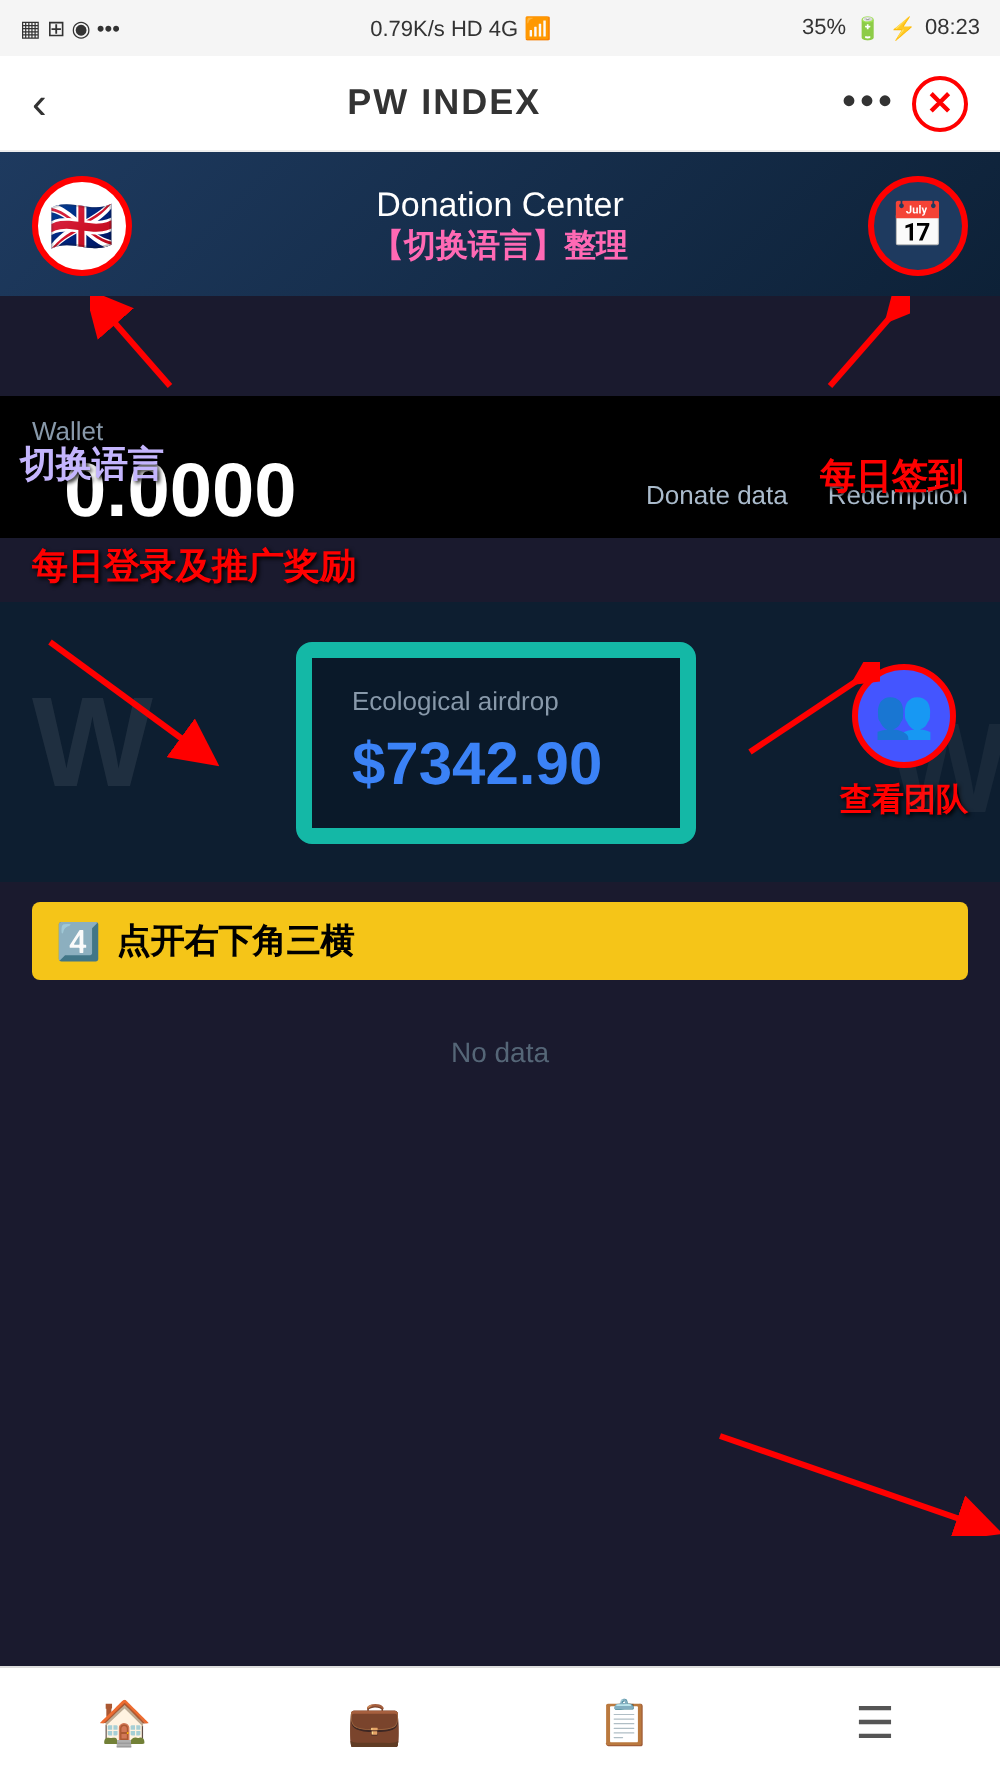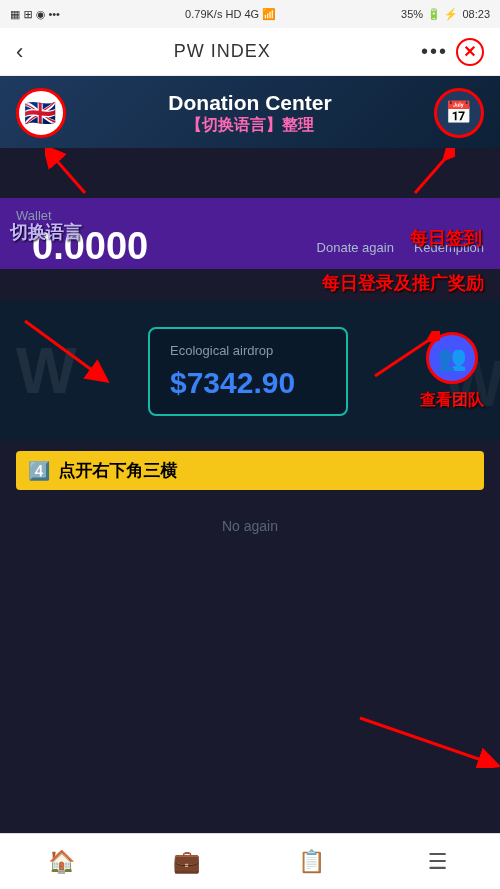--- a/index.html
+++ b/index.html
@@ -38,21 +38,21 @@
       padding: 0 16px;
       border-bottom: 1px solid #eee;
     }
     .nav-back {
       font-size: 22px;
       color: #333;
       cursor: pointer;
     }
     .nav-title {
       font-size: 18px;
-      font-weight: normal;
+      font-weight: bold;
       color: #333;
       letter-spacing: 1px;
     }
     .nav-actions { display: flex; align-items: center; gap: 8px; }
     .nav-dots { font-size: 20px; color: #333; cursor: pointer; letter-spacing: 2px; }
     .nav-close {
       width: 28px; height: 28px;
       border-radius: 50%;
       border: 2px solid red;
       display: flex; align-items: center; justify-content: center;
@@ -82,22 +82,22 @@
       border: 3px solid red;
       background: #fff;
       display: flex; align-items: center; justify-content: center;
       font-size: 26px;
       cursor: pointer;
       position: relative;
     }
     .donation-title-block { text-align: center; flex: 1; }
     .donation-title {
       color: #fff;
-      font-size: 21px;
-      font-weight: bold;
+      font-size: 17px;
+      font-weight: normal;
     }
     .donation-subtitle {
       color: #ff69b4;
       font-size: 16px;
       font-weight: bold;
     }
     .calendar-circle {
       width: 50px; height: 50px;
       border-radius: 50%;
       border: 3px solid red;
@@ -126,21 +126,21 @@
       color: red;
       font-size: 18px;
       font-weight: bold;
       text-shadow: 1px 1px 2px #000;
       z-index: 10;
       text-align: right;
     }
 
     
     .wallet-section {
-      background: #4c1d95;
+      background: #000000;
       padding: 10px 16px 6px;
       position: relative;
     }
     .wallet-label {
       color: #8899aa;
       font-size: 13px;
     }
     .wallet-amount {
       color: #fff;
       font-size: 38px;
@@ -162,37 +162,36 @@
       border: none;
     }
 
     
     .arrow-label-daily {
       color: red;
       font-size: 18px;
       font-weight: bold;
       text-shadow: 1px 1px 2px #000;
       padding: 2px 16px 6px;
-      text-align: right;
     }
 
     
     .eco-section {
       background: #0d1e30;
       margin: 0;
       padding: 12px 16px;
       display: flex;
       align-items: center;
       justify-content: space-between;
       position: relative;
       min-height: 140px;
     }
     .eco-card {
       background: #0a1929;
-      border: 2px solid #14b8a6;
+      border: 8px solid #14b8a6;
       border-radius: 8px;
       padding: 14px 20px;
       min-width: 200px;
     }
     .eco-card-title {
       color: #8899aa;
       font-size: 13px;
       margin-bottom: 8px;
     }
     .eco-amount {
@@ -359,21 +358,21 @@
     </svg>
 
     <span class="arrow-label-lang">切换语言</span>
     <span class="arrow-label-signin">每日签到</span>
   </div>
 
   <div class="wallet-section">
     <div class="wallet-label">Wallet</div>
     <div class="wallet-amount">0.0000</div>
     <div class="wallet-actions">
-      <button class="wallet-action-btn">Donate again</button>
+      <button class="wallet-action-btn">Donate data</button>
       <button class="wallet-action-btn">Redemption</button>
     </div>
   </div>
 
   <div class="arrow-label-daily">每日登录及推广奖励</div>
 
   <div class="eco-section relative-wrap">
 
     <div class="pw-watermark">W</div>
 
@@ -412,21 +411,21 @@
       <div style="color:red;font-size:16px;font-weight:bold;text-align:right;margin-top:6px;text-shadow:1px 1px 2px #000;">查看团队</div>
     </div>
   </div>
 
   <div class="step-banner">
     <span class="step-num">4️⃣</span>
     <span class="step-text">点开右下角三横</span>
   </div>
 
   <div class="no-data-section">
-    <span>No again</span>
+    <span>No data</span>
   </div>
 
   <svg style="position:absolute;bottom:65px;right:0;z-index:5;" width="160" height="60">
     <defs>
         <marker id="ah5" markerWidth="8" markerHeight="8" refX="4" refY="4" orient="auto">
           <polygon points="0,0 8,4 0,8" fill="red"></polygon>
         </marker>
       </defs>
     <line x1="20" y1="10" x2="150" y2="55" stroke="red" stroke-width="3" marker-end="url(#ah5)"></line>
   </svg>

